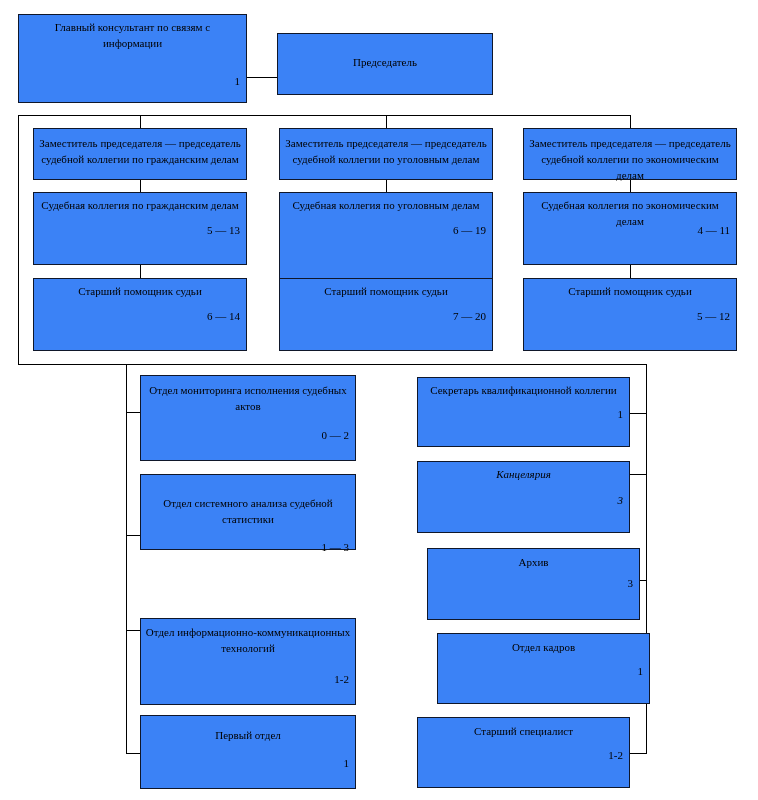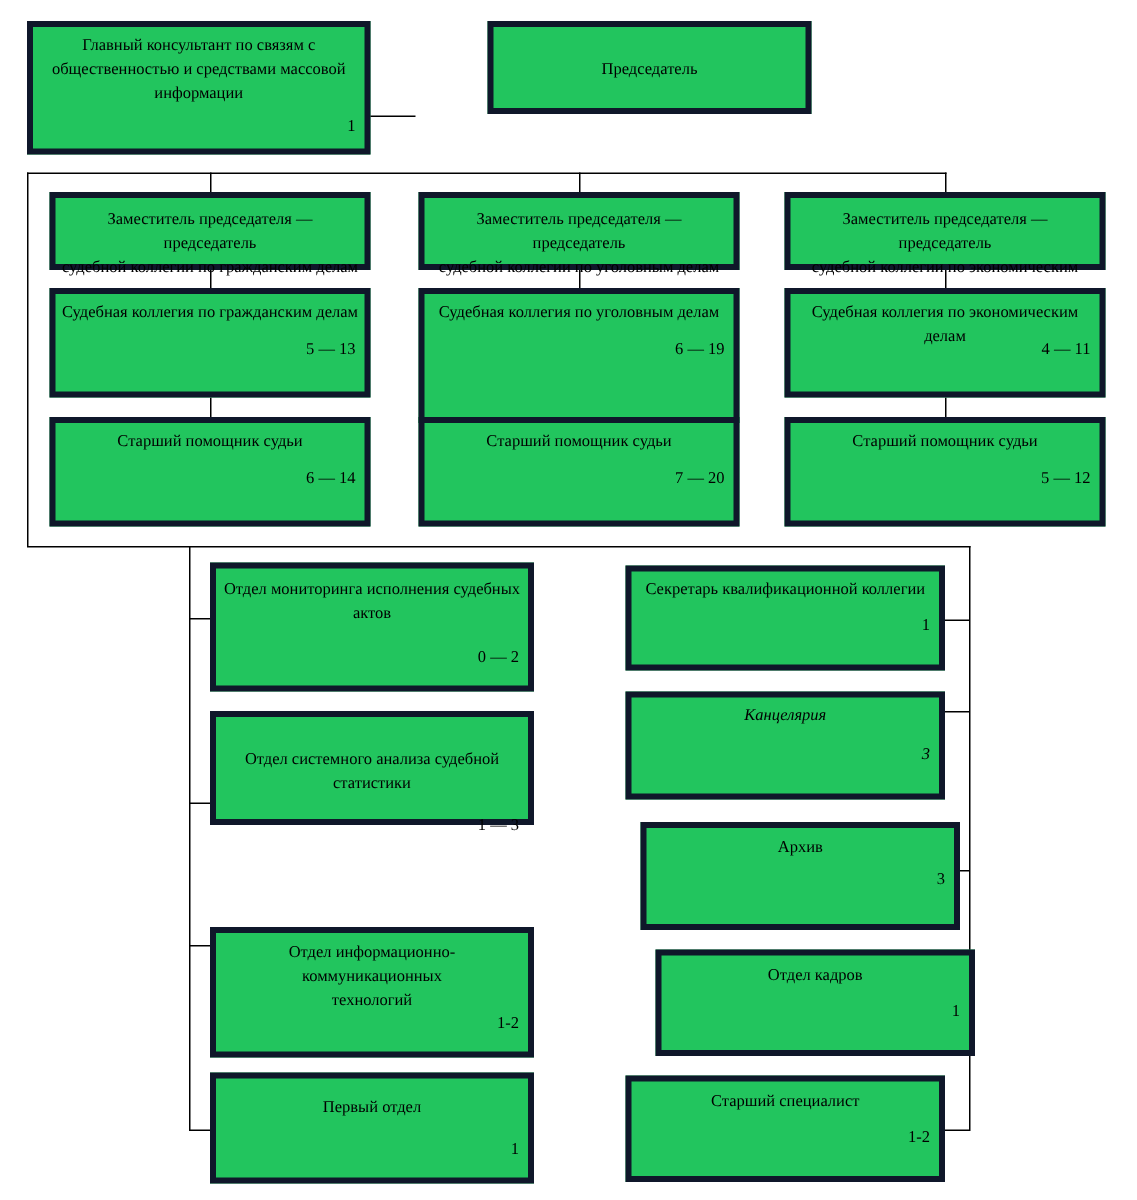--- a/index.html
+++ b/index.html
@@ -2,40 +2,39 @@
 <html><head>
 <meta charset="utf-8">
 <style>
   html,body{margin:0;padding:0;background:#fff;}
   #canvas{
     position:relative;width:758px;height:800px;background:#fff;
     font-family:"Liberation Serif","DejaVu Serif",serif;color:#000;
     overflow:hidden;
   }
   .box{
-    position:absolute;box-sizing:border-box;border:4px solid #0f172a;background:#22c55e;
+    position:absolute;box-sizing:border-box;border:1px solid #0f172a;background:#3b82f6;
     text-align:center;font-size:11px;line-height:16px;
   }
   .box .tl{padding:0 4px;}
   .value{position:absolute;right:6px;font-size:11px;line-height:12px;}
   .line{position:absolute;background:#000;}
 </style>
 </head>
 <body>
 
 <div id="canvas">
 
   <div class="box" style="left:18px;top:14px;width:229px;height:89px;padding-top:4px;">
     <div class="tl">Главный консультант по связям с</div>
-    <div class="tl">общественностью и средствами массовой</div>
     <div class="tl">информации</div>
     <div class="value" style="top:60px;">1</div>
   </div>
 
-  <div class="box" style="left:277px;top:14px;width:216px;height:62px;margin-left:48px;">
+  <div class="box" style="left:277px;top:33px;width:216px;height:62px;">
     <div class="tl" style="padding-top:20px;">Председатель</div>
   </div>
 
   <div class="line" style="left:247px;top:77px;width:30px;height:1px;"></div>
 
   <div class="line" style="left:18px;top:115px;width:613px;height:1px;"></div>
   <div class="line" style="left:18px;top:115px;width:1px;height:249px;"></div>
   <div class="line" style="left:140px;top:115px;width:1px;height:13px;"></div>
   <div class="line" style="left:386px;top:115px;width:1px;height:13px;"></div>
   <div class="line" style="left:630px;top:115px;width:1px;height:13px;"></div>

